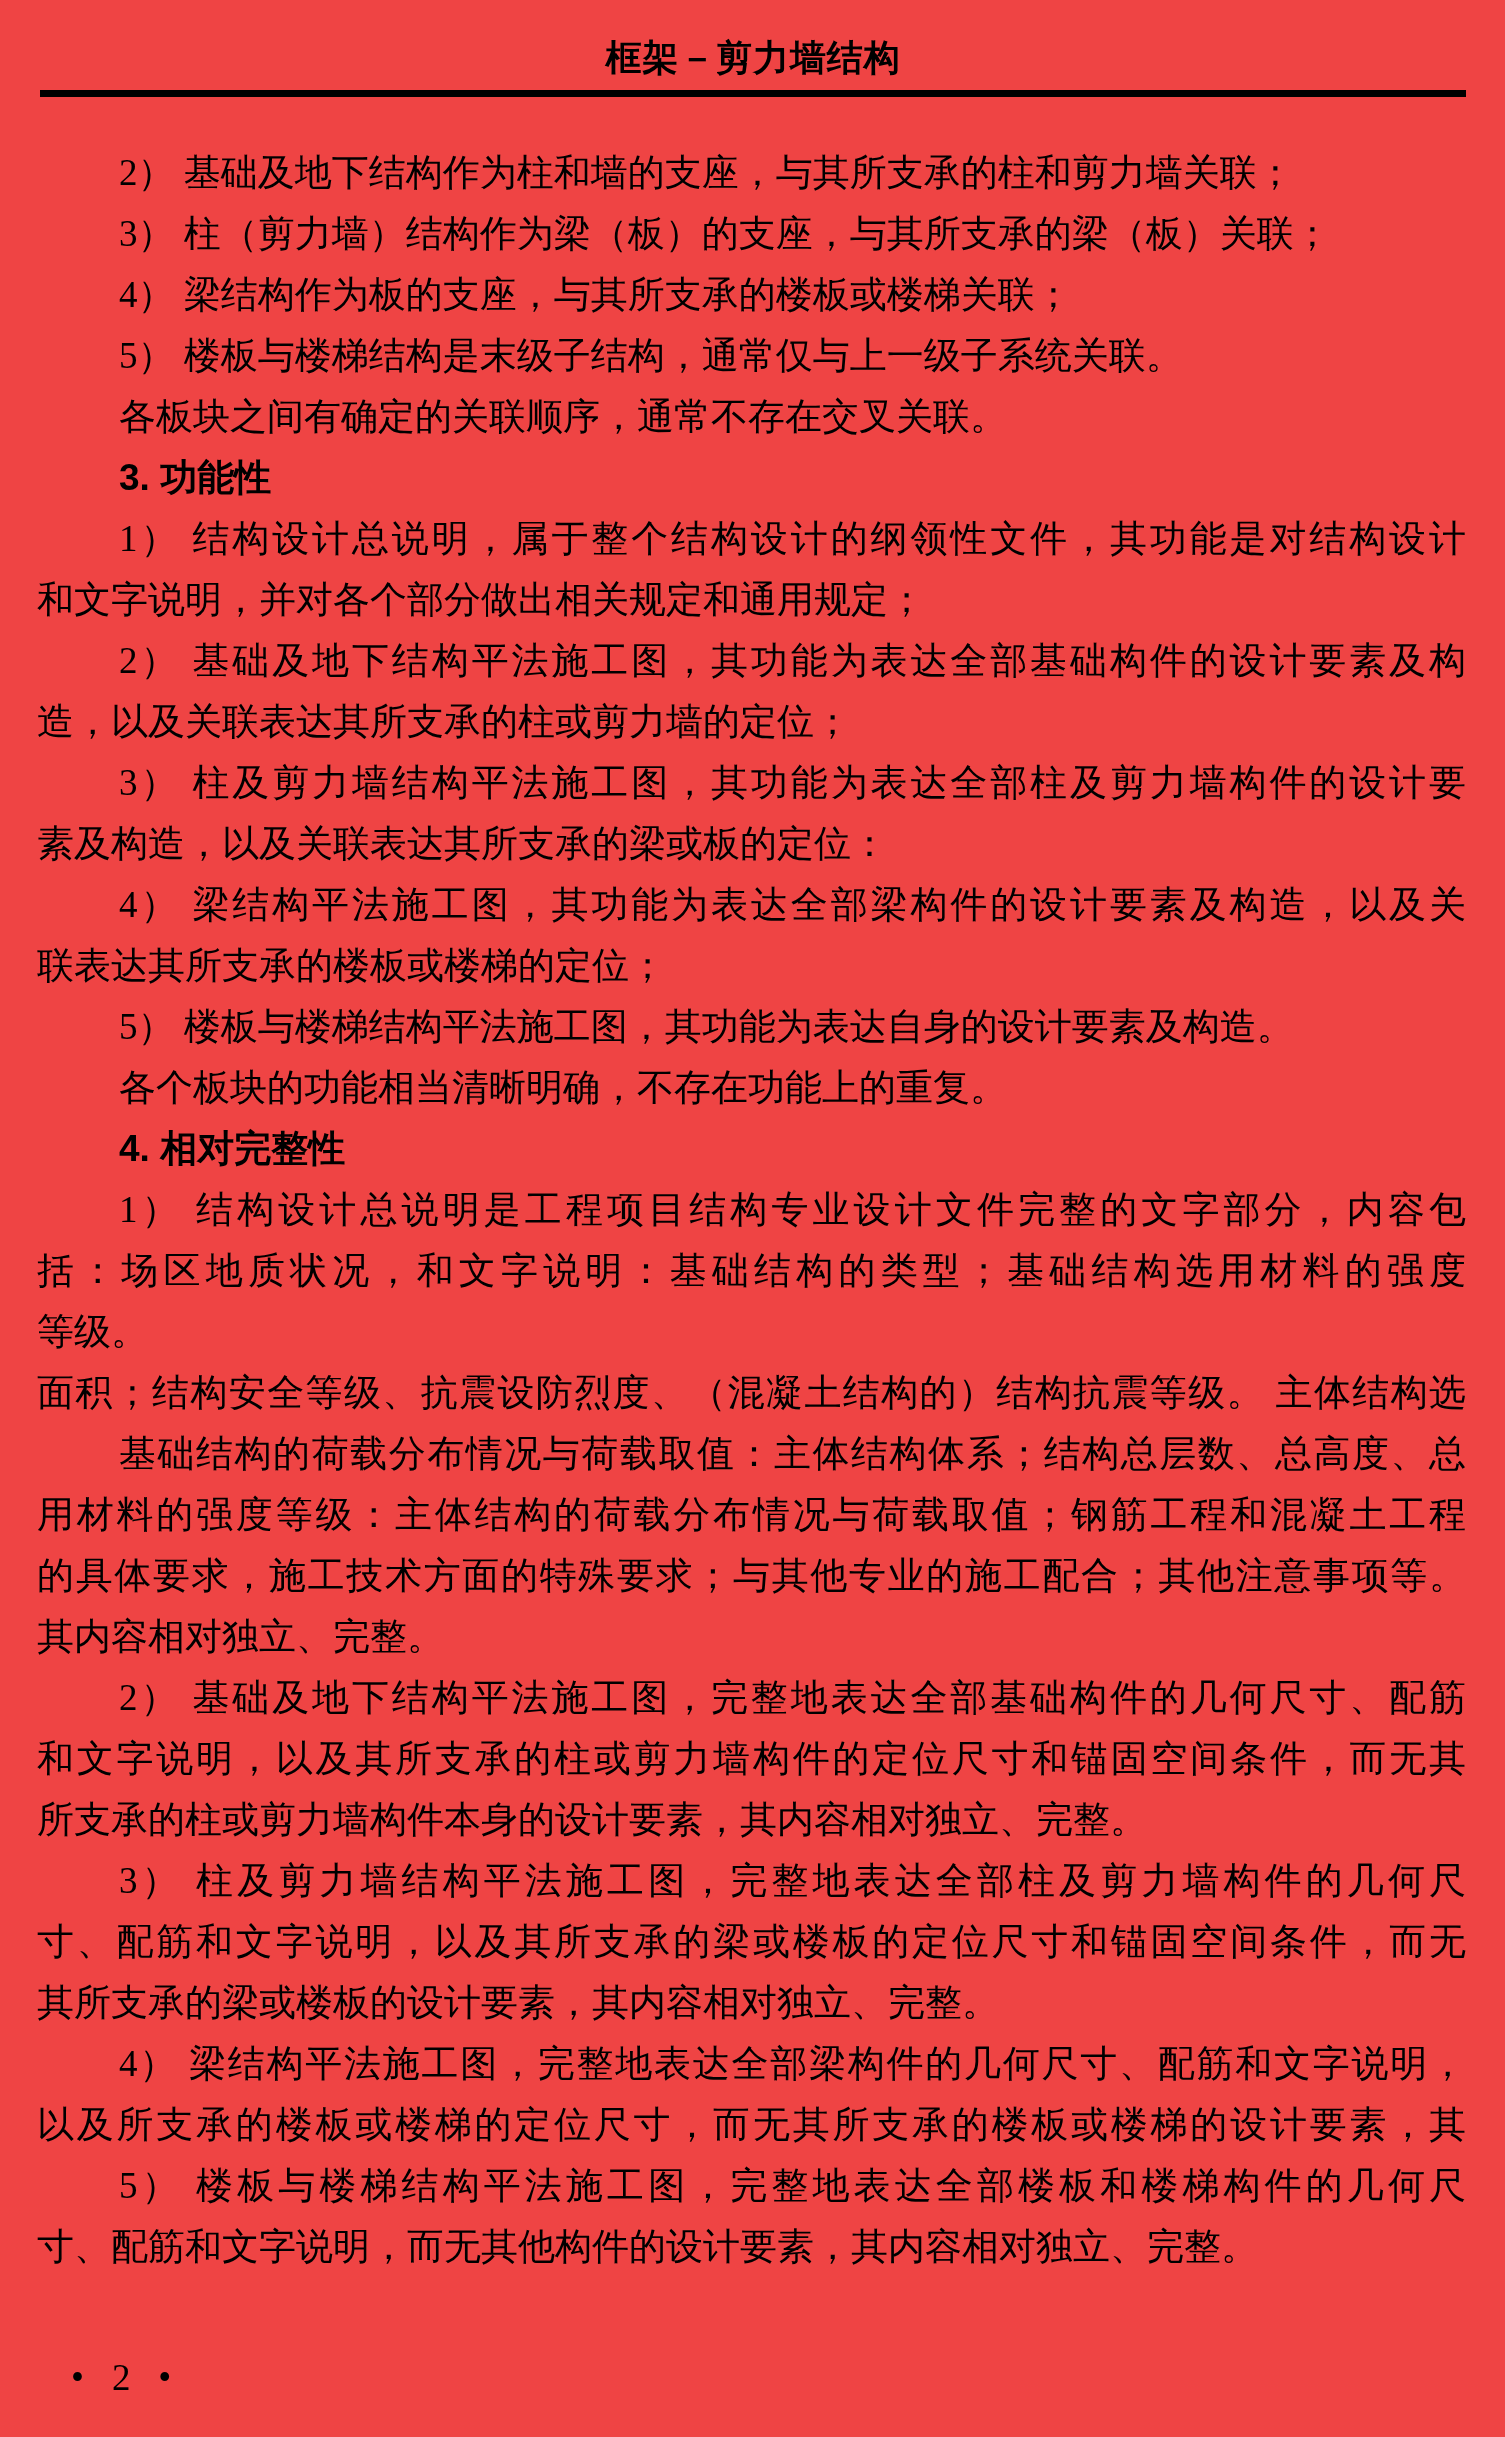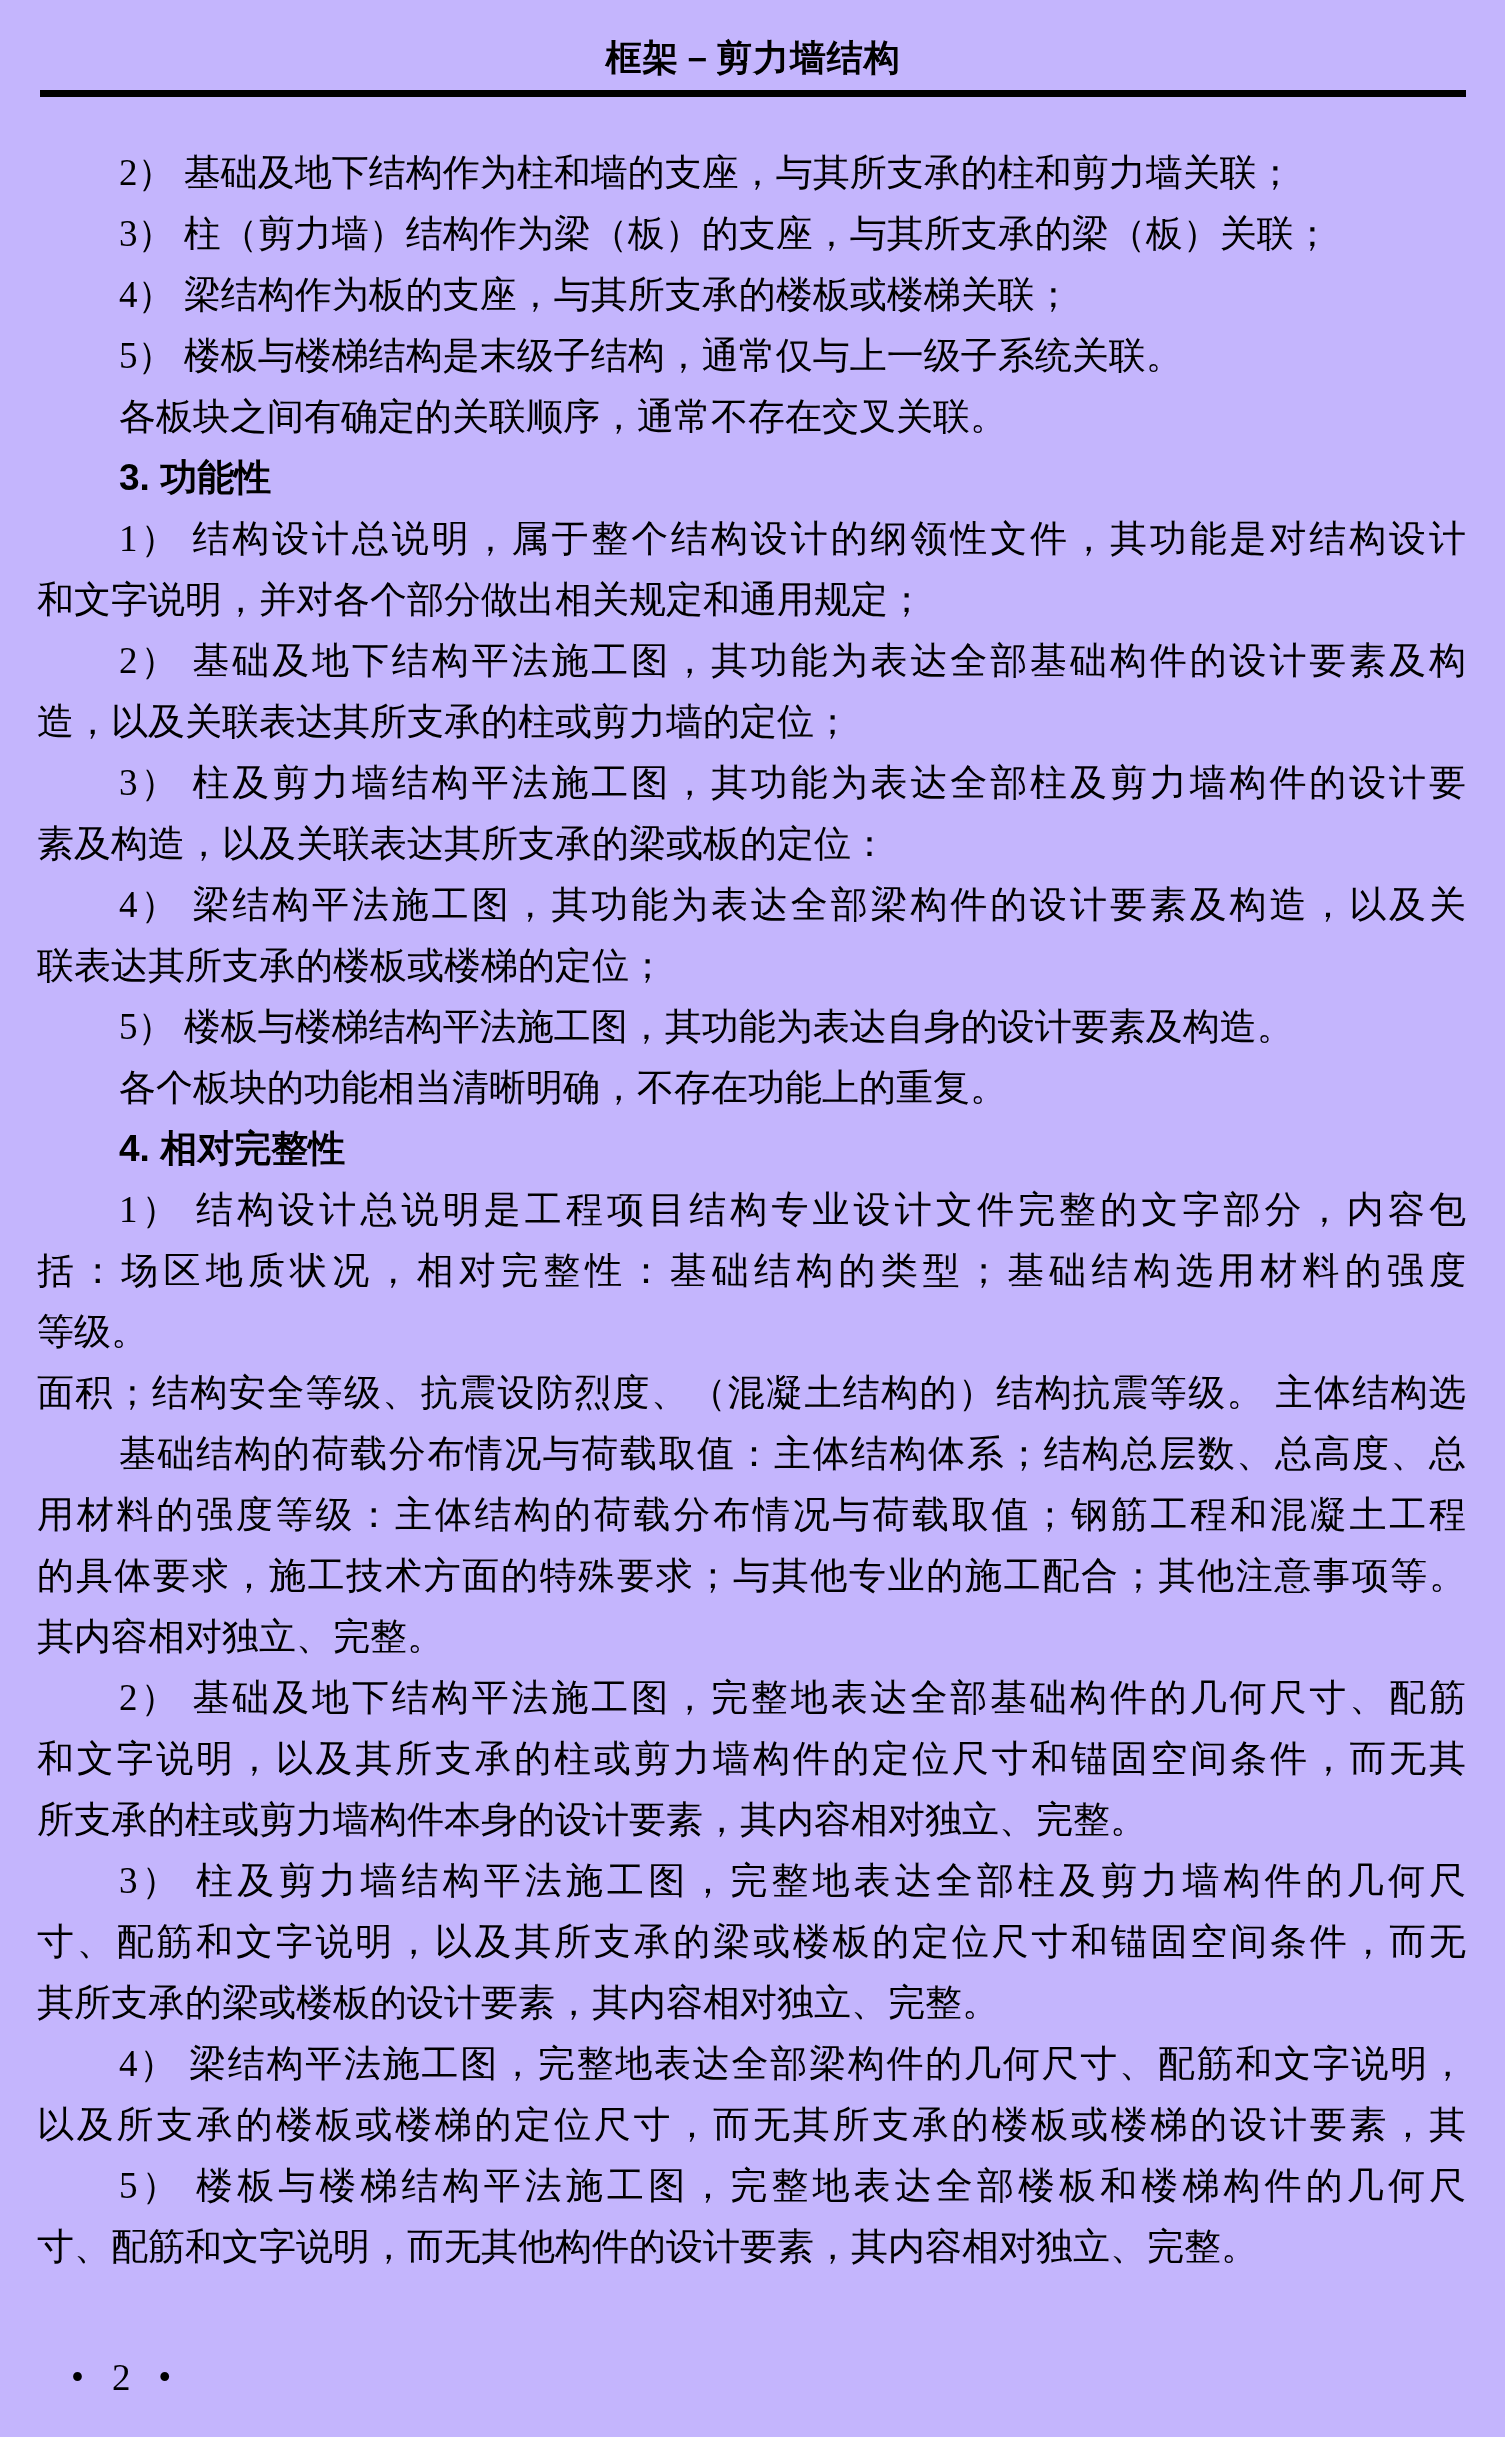--- a/index.html
+++ b/index.html
@@ -1,20 +1,20 @@
 <!DOCTYPE html>
 <html style="font-size:15px"><head>
 <meta charset="utf-8">
 <style>
   html, body { margin: 0; padding: 0; background: #e8e8e8; }
   .page {
     position: relative;
     width: 1506px;
     height: 2438px;
-    background: #c4b5fd;
+    background: #ef4444;
     overflow: hidden;
     color: #000000;
     font-family: "Liberation Serif", "DejaVu Serif", serif;
   }
   .title {
     position: absolute;
     top: 37px;
     left: 0;
     width: 100%;
     text-align: center;
@@ -86,21 +86,21 @@
     <div class="ln ind jst">2） 基础及地下结构平法施工图，其功能为表达全部基础构件的设计要素及构</div>
     <div class="ln">造，以及关联表达其所支承的柱或剪力墙的定位；</div>
     <div class="ln ind jst">3） 柱及剪力墙结构平法施工图，其功能为表达全部柱及剪力墙构件的设计要</div>
     <div class="ln">素及构造，以及关联表达其所支承的梁或板的定位：</div>
     <div class="ln ind jst">4） 梁结构平法施工图，其功能为表达全部梁构件的设计要素及构造，以及关</div>
     <div class="ln">联表达其所支承的楼板或楼梯的定位；</div>
     <div class="ln ind">5） 楼板与楼梯结构平法施工图，其功能为表达自身的设计要素及构造。</div>
     <div class="ln ind">各个板块的功能相当清晰明确，不存在功能上的重复。</div>
     <div class="ln ind hd">4. 相对完整性</div>
     <div class="ln ind jst">1） 结构设计总说明是工程项目结构专业设计文件完整的文字部分，内容包</div>
-    <div class="ln jst">括：场区地质状况，相对完整性：基础结构的类型；基础结构选用材料的强度</div>
+    <div class="ln jst">括：场区地质状况，和文字说明：基础结构的类型；基础结构选用材料的强度</div>
     <div class="ln">等级。</div>
     <div class="ln jst">面积；结构安全等级、抗震设防烈度、（混凝土结构的）结构抗震等级。 主体结构选</div>
     <div class="ln ind jst">基础结构的荷载分布情况与荷载取值：主体结构体系；结构总层数、总高度、总</div>
     <div class="ln jst">用材料的强度等级：主体结构的荷载分布情况与荷载取值；钢筋工程和混凝土工程</div>
     <div class="ln jst">的具体要求，施工技术方面的特殊要求；与其他专业的施工配合；其他注意事项等。</div>
     <div class="ln">其内容相对独立、完整。</div>
     <div class="ln ind jst">2） 基础及地下结构平法施工图，完整地表达全部基础构件的几何尺寸、配筋</div>
     <div class="ln jst">和文字说明，以及其所支承的柱或剪力墙构件的定位尺寸和锚固空间条件，而无其</div>
     <div class="ln">所支承的柱或剪力墙构件本身的设计要素，其内容相对独立、完整。</div>
     <div class="ln ind jst">3） 柱及剪力墙结构平法施工图，完整地表达全部柱及剪力墙构件的几何尺</div>

